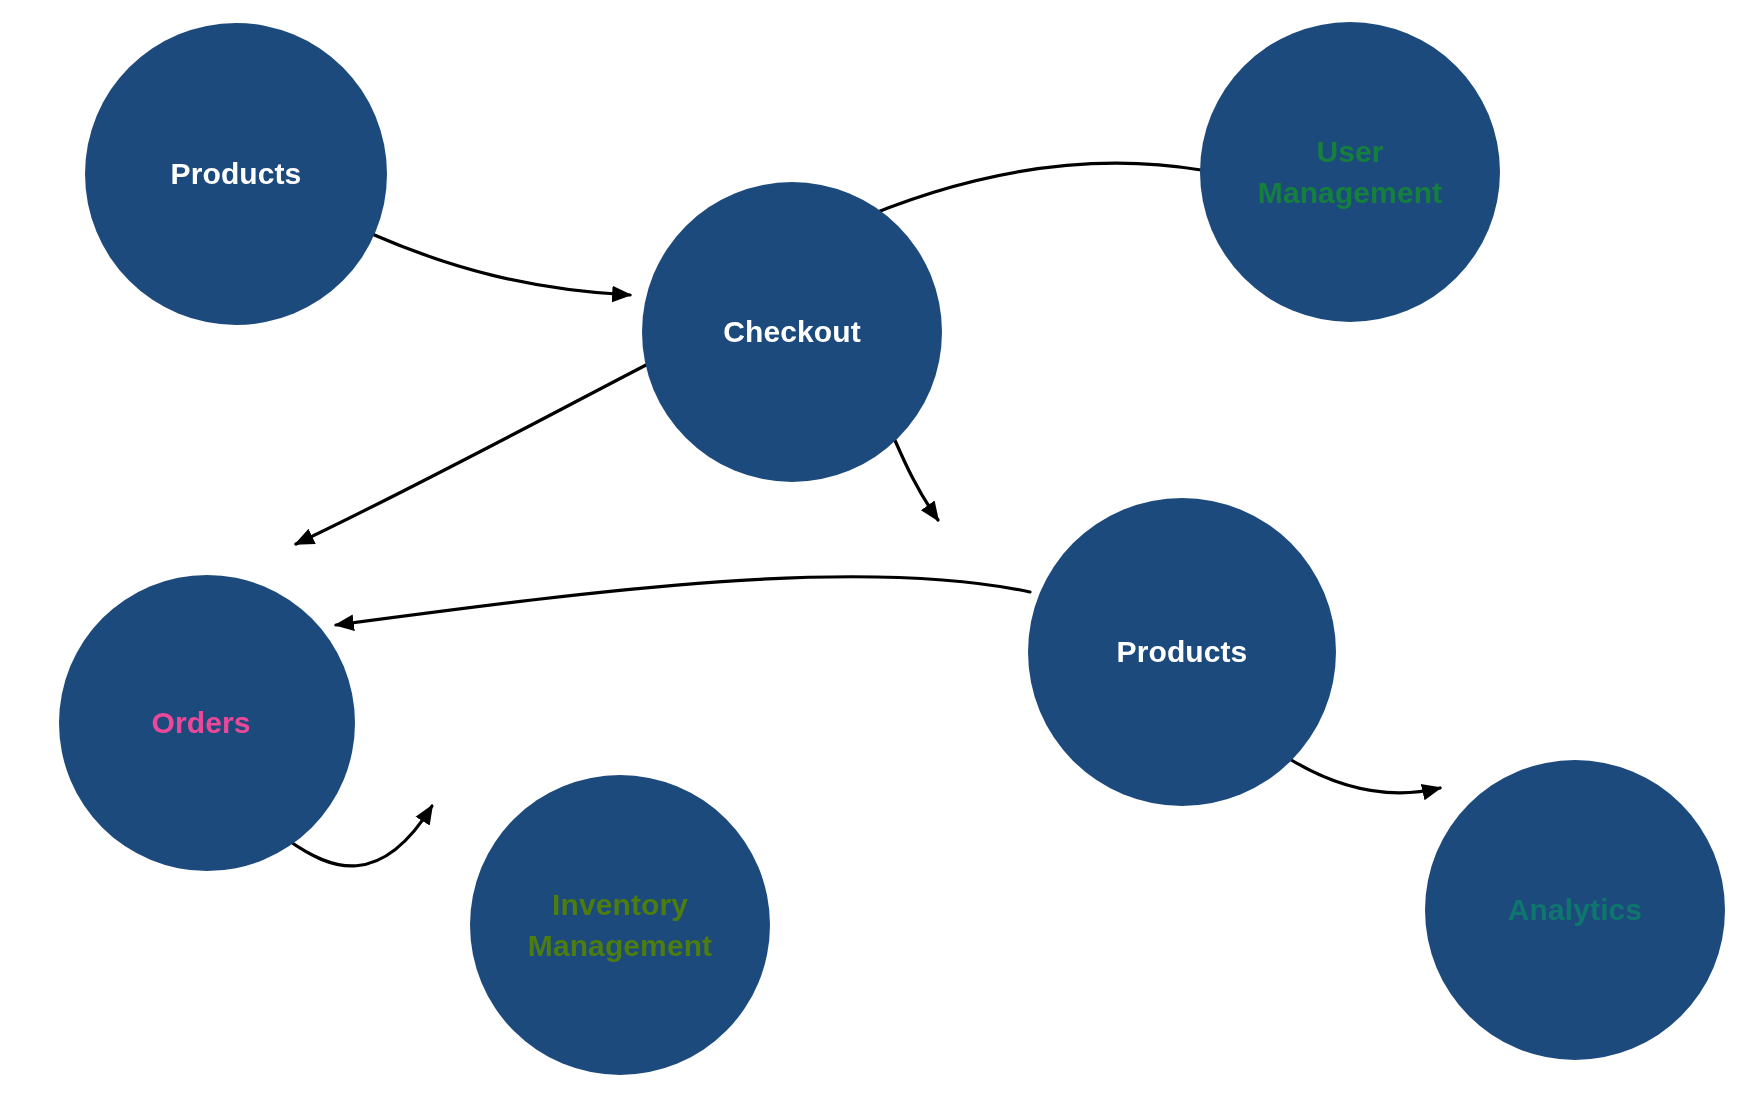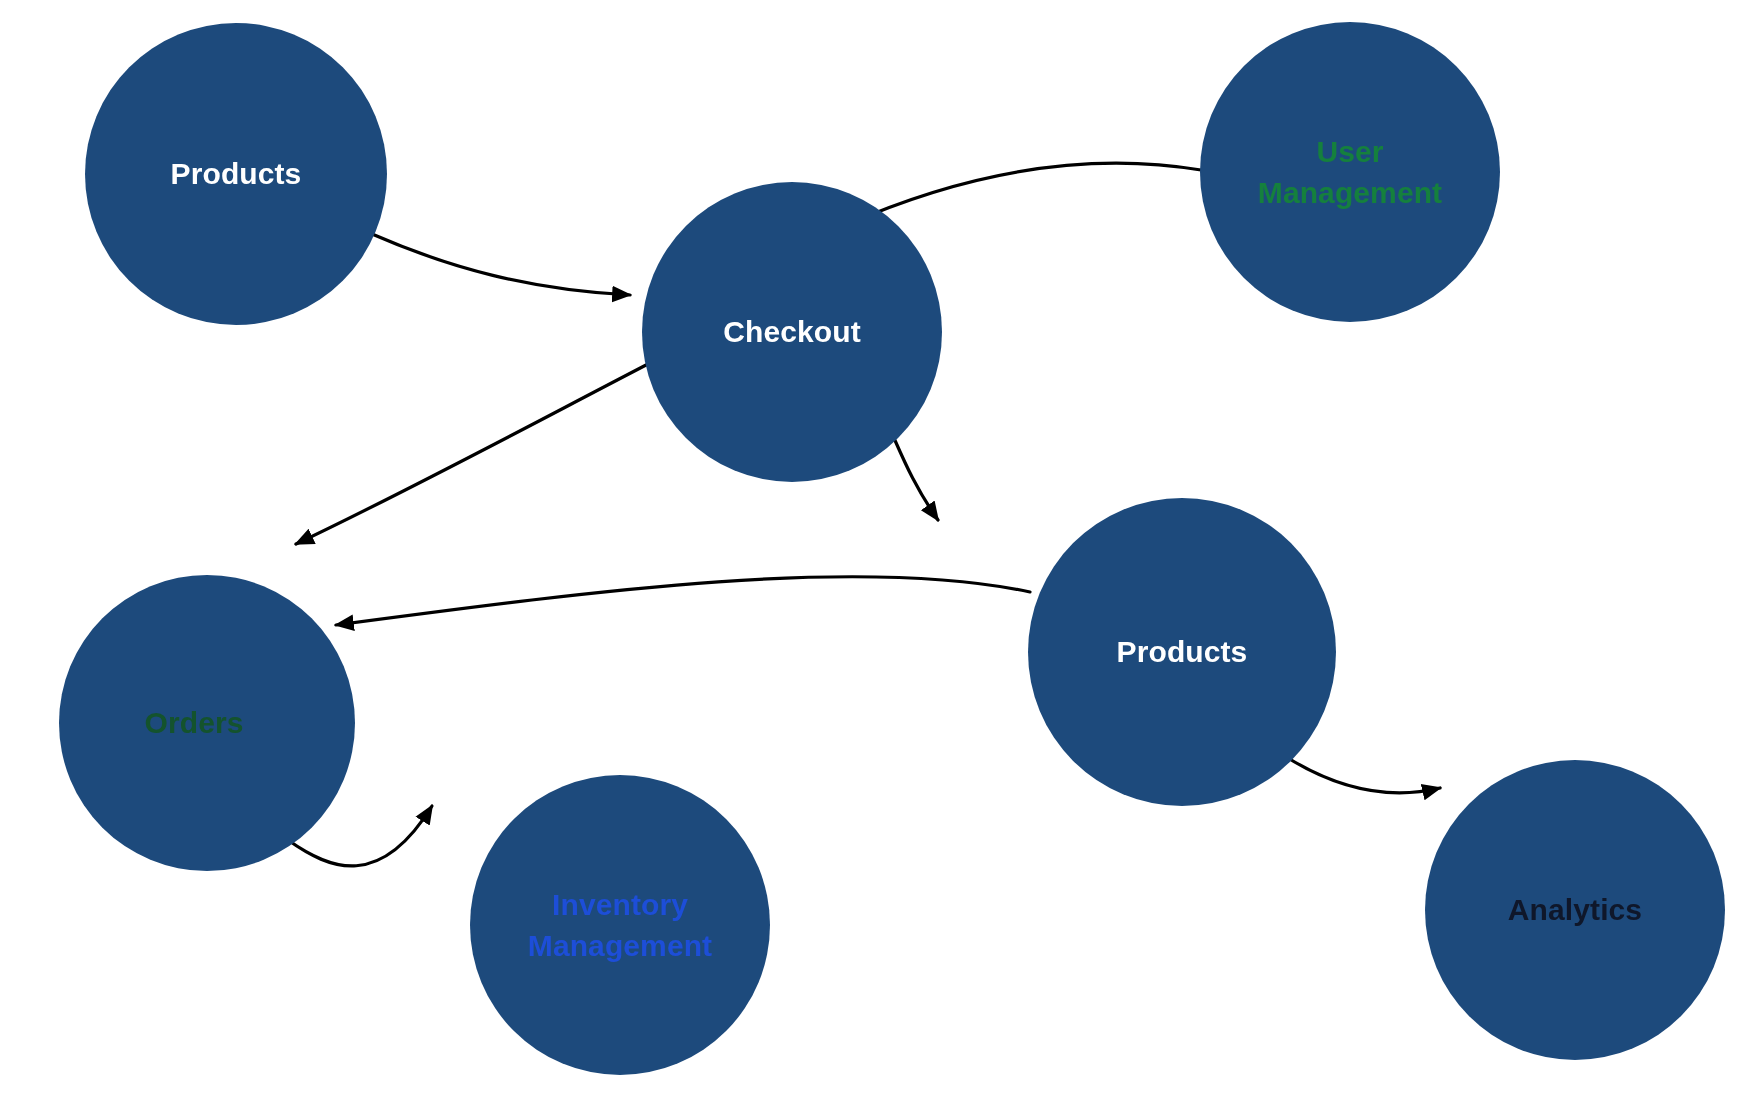--- a/index.html
+++ b/index.html
@@ -88,23 +88,23 @@
 
   <div id="labels-layer">
       <div class="node-hit" style="left: 236px; top: 174px; width: 302px; height: 302px;"></div>
       <div class="node-label" style="left: 236px; top: 174px; color: rgb(255, 255, 255);">Products</div>
       <div class="node-hit" style="left: 1350px; top: 172px; width: 300px; height: 300px;"></div>
       <div class="node-label" style="left: 1350px; top: 172px; color: #15803d;">User
 Management</div>
       <div class="node-hit" style="left: 792px; top: 332px; width: 300px; height: 300px;"></div>
       <div class="node-label" style="left: 792px; top: 332px; color: rgb(255, 255, 255);">Checkout</div>
       <div class="node-hit" style="left: 207px; top: 723px; width: 296px; height: 296px;"></div>
-      <div class="node-label" style="left: 194px; top: 723px; color: #14532d;">Orders</div>
+      <div class="node-label" style="left: 201px; top: 723px; color: #ec4899;">Orders</div>
       <div class="node-hit" style="left: 1182px; top: 652px; width: 308px; height: 308px;"></div>
       <div class="node-label" style="left: 1182px; top: 652px; color: rgb(255, 255, 255);">Products</div>
       <div class="node-hit" style="left: 620px; top: 925px; width: 300px; height: 300px;"></div>
-      <div class="node-label" style="left: 620px; top: 925px; color: #1d4ed8;">Inventory
+      <div class="node-label" style="left: 620px; top: 925px; color: #4d7c0f;">Inventory
 Management</div>
       <div class="node-hit" style="left: 1575px; top: 910px; width: 300px; height: 300px;"></div>
-      <div class="node-label" style="left: 1575px; top: 910px; color: #0f172a;">Analytics</div>
+      <div class="node-label" style="left: 1575px; top: 910px; color: #0f766e;">Analytics</div>
     </div>
 
 </div>
 
 </body></html>

